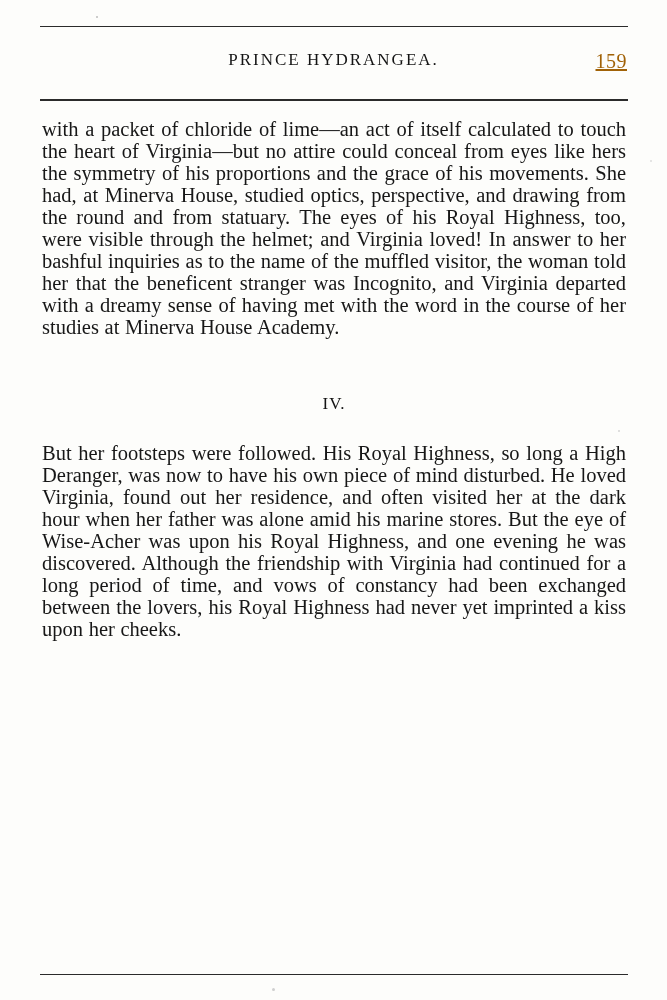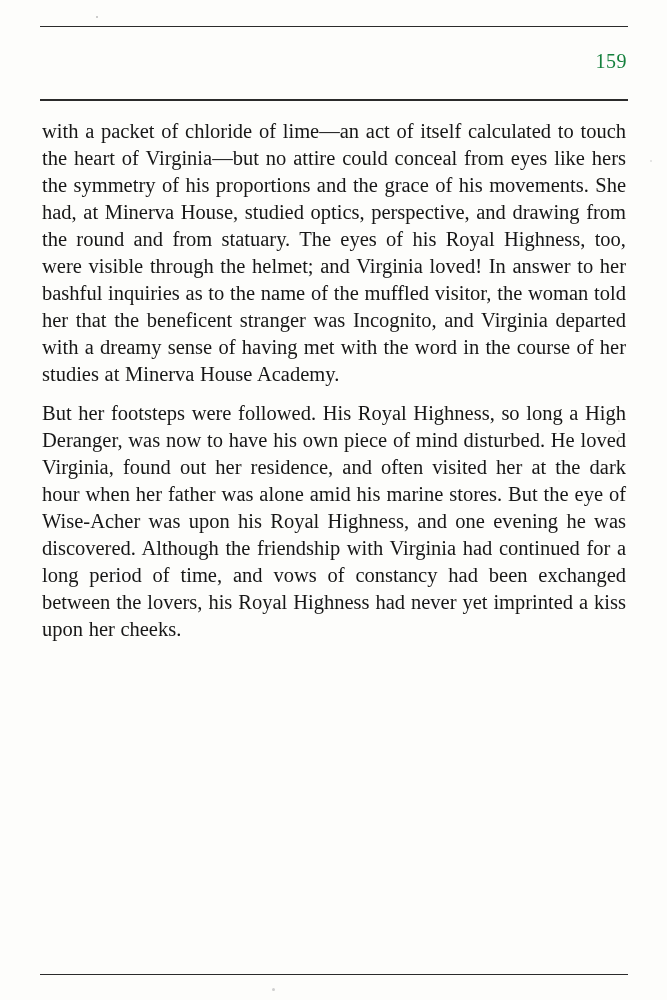--- a/index.html
+++ b/index.html
@@ -58,33 +58,34 @@
     text-transform: uppercase;
     color: #141414;
     font-family: "Liberation Serif", serif;
   }
   .folio {
     position: absolute;
     right: 40px;
     top: 50px;
     font-size: 20px;
     letter-spacing: 0.5px;
-    color: #15803d;
+    color: #a16207;
     font-family: "Liberation Serif", serif;
+    text-decoration: underline;
   }
   .body-text {
     position: absolute;
     left: 42px;
     top: 118px;
     width: 584px;
   }
   p.para {
     margin: 0;
     font-size: 20.5px;
-    line-height: 27px;
+    line-height: 22px;
     text-align: justify;
     text-align-last: left;
     word-spacing: 0.5px;
     color: #171717;
   }
   p.para.second {
     margin-top: 12px;
   }
   .section-number {
     text-align: center;
@@ -126,26 +127,28 @@
     border-radius: 50%;
   }
 </style>
 </head>
 <body>
 
 <div class="page">
 
   <div class="rule-top"></div>
 
+  <div class="running-head">Prince Hydrangea.</div>
   <div class="folio">159</div>
 
   <div class="rule-under-header"></div>
 
   <div class="body-text">
     <p class="para">with a packet of chloride of lime—an act of itself calculated to touch the heart of Virginia—but no attire could conceal from eyes like hers the symmetry of his proportions and the grace of his movements.  She had, at Minerva House, studied optics, perspective, and drawing from the round and from statuary.  The eyes of his Royal Highness, too, were visible through the helmet; and Virginia loved!  In answer to her bashful inquiries as to the name of the muffled visitor, the woman told her that the beneficent stranger was Incognito, and Virginia departed with a dreamy sense of having met with the word in the course of her studies at Minerva House Academy.</p>
+    <div class="section-number">IV.</div>
     <p class="para second">But her footsteps were followed.  His Royal Highness, so long a High Deranger, was now to have his own piece of mind disturbed.  He loved Virginia, found out her residence, and often visited her at the dark hour when her father was alone amid his marine stores.  But the eye of Wise-Acher was upon his Royal Highness, and one evening he was discovered. Although the friendship with Virginia had continued for a long period of time, and vows of constancy had been exchanged between the lovers, his Royal Highness had never yet imprinted a kiss upon her cheeks.</p>
   </div>
 
   <div class="rule-bottom"></div>
 
   <div class="dot-tl"></div>
   <div class="dot-bl"></div>
   <div class="speck-a"></div>
   <div class="speck-b"></div>
 

